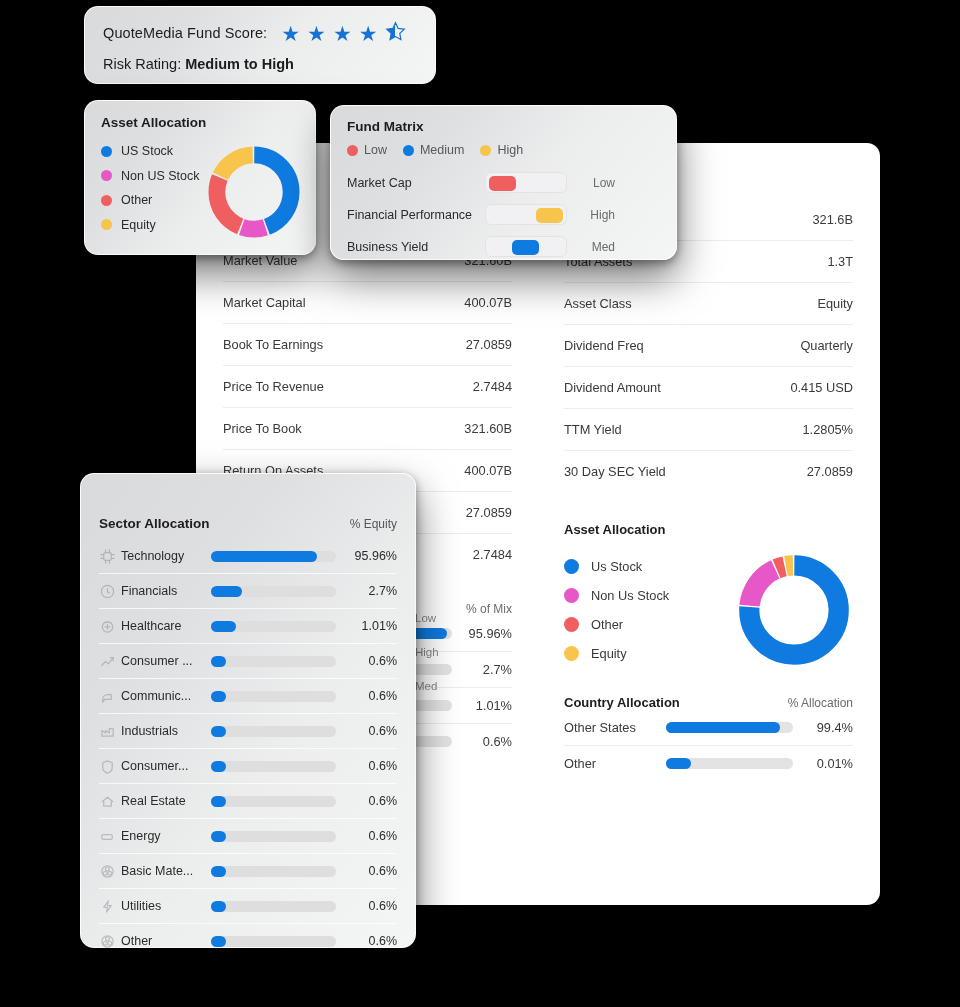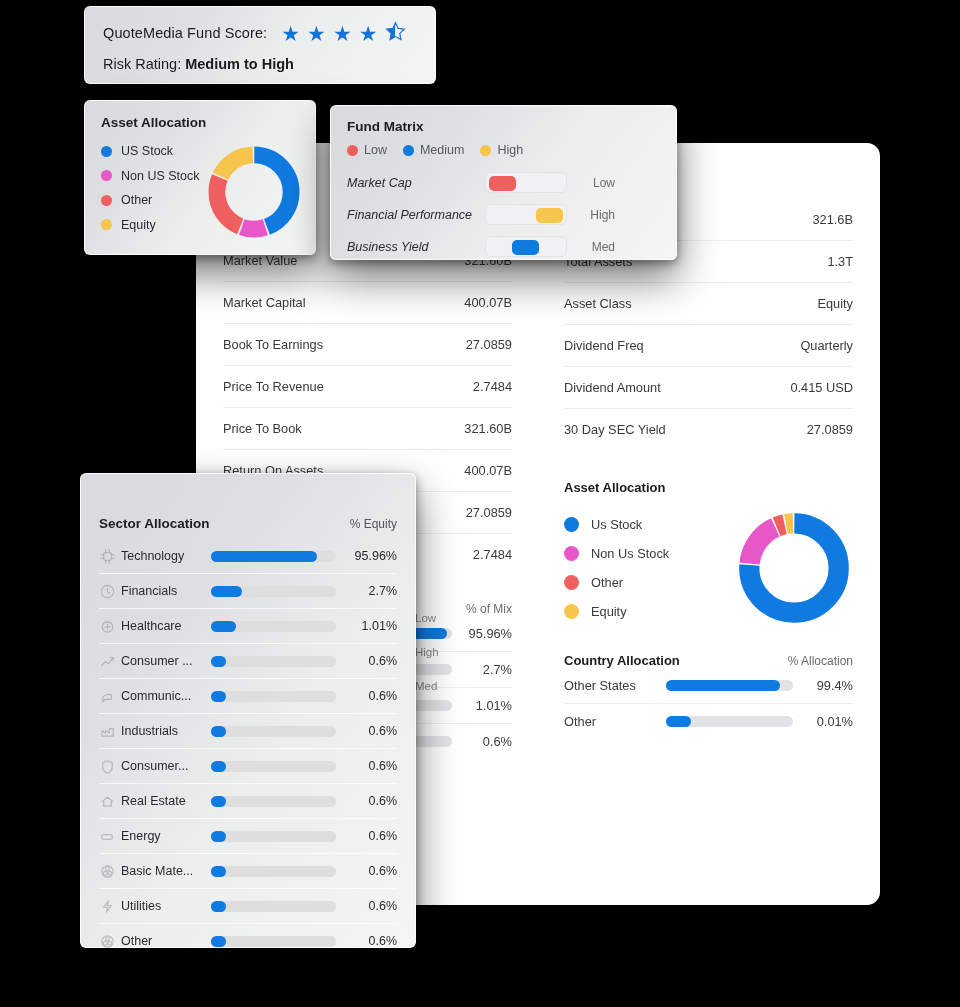--- a/index.html
+++ b/index.html
@@ -7,21 +7,21 @@
     width: 960px; height: 1007px;
     background: #000000;
     font-family: "Liberation Sans", sans-serif;
     overflow: hidden;
   }
   #stage { position: relative; width: 960px; height: 1007px; }
 
   
   .card {
     position: absolute;
-    border-radius: 6px;
+    border-radius: 14px;
     box-shadow: 0 18px 40px rgba(0,0,0,0.55), 0 3px 10px rgba(0,0,0,0.4);
   }
   .glass {
     background: linear-gradient(128deg,#d9dadc 0%, #dedfe1 28%, #eceded 58%, #f4f5f5 100%);
     border: 1.2px solid rgba(255,255,255,0.85);
   }
   .sheet { background: #ffffff; border: 1px solid rgba(255,255,255,0.6); }
 
   
   #score-card { left: 84px; top: 6px; width: 352px; height: 78px; padding: 14px 18px; }
@@ -40,21 +40,21 @@
   .legend-item { display: flex; align-items: center; gap: 9px; font-size: 12.5px; color: #2b2b2e; }
   .dot { width: 11px; height: 11px; border-radius: 50%; flex: none; }
   .mini-donut { position: absolute; right: 12px; top: 42px; width: 98px; height: 98px; }
 
   
   #matrix-card { left: 330px; top: 105px; width: 347px; height: 155px; padding: 13px 16px; }
   .mx-legend { display: flex; gap: 16px; margin-top: 9px; }
   .mx-legend .legend-item { font-size: 12.5px; color: #58585c; gap: 6px; }
   .mx-rows { margin-top: 15px; display: flex; flex-direction: column; gap: 11px; }
   .mx-row { display: flex; align-items: center; font-size: 12.5px; color: #2b2b2e; }
-  .mx-name { width: 138px; font-style: italic; }
+  .mx-name { width: 138px; }
   .mx-track { width: 82px; height: 21px; border-radius: 6px; background: #f1f1f3;
               border: 1px solid #e3e3e6; position: relative; }
   .mx-knob { position: absolute; top: 2.5px; width: 27px; height: 15px; border-radius: 5px; }
   .mx-val { width: 48px; text-align: right; font-size: 12px; color: #6b6b70; }
 
   
   #main-panel { left: 196px; top: 143px; width: 684px; height: 762px; border-radius: 13px; overflow: hidden; }
   .panel-cols { display: flex; height: 100%; }
   .col { flex: 1; padding: 0 26px; }
   .col-left { padding-top: 96px; }
@@ -191,20 +191,24 @@
               <span class="k">Asset Class</span>
               <span class="v">Equity</span>
             </div>
             <div class="kv">
               <span class="k">Dividend Freq</span>
               <span class="v">Quarterly</span>
             </div>
             <div class="kv">
               <span class="k">Dividend Amount</span>
               <span class="v">0.415 USD</span>
+            </div>
+            <div class="kv">
+              <span class="k">TTM Yield</span>
+              <span class="v">1.2805%</span>
             </div>
             <div class="kv">
               <span class="k">30 Day SEC Yield</span>
               <span class="v">27.0859</span>
             </div>
           </div>
 
         <div class="sec-title" style="margin-top:30px;">Asset Allocation</div>
         <div class="donut-wrap">
           <div class="donut-legend" id="panel-donut-legend">

